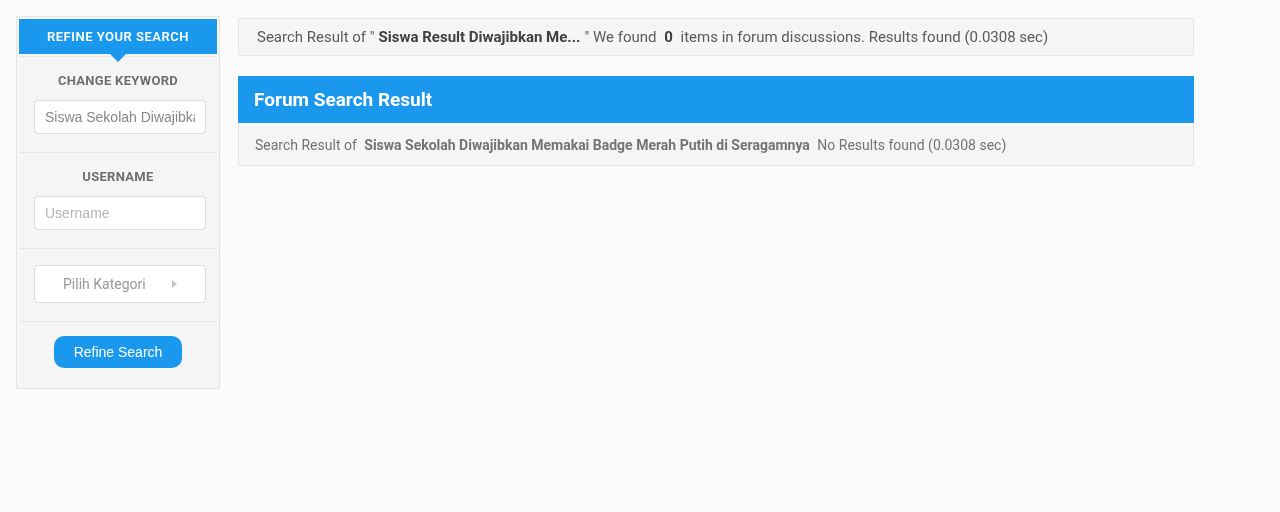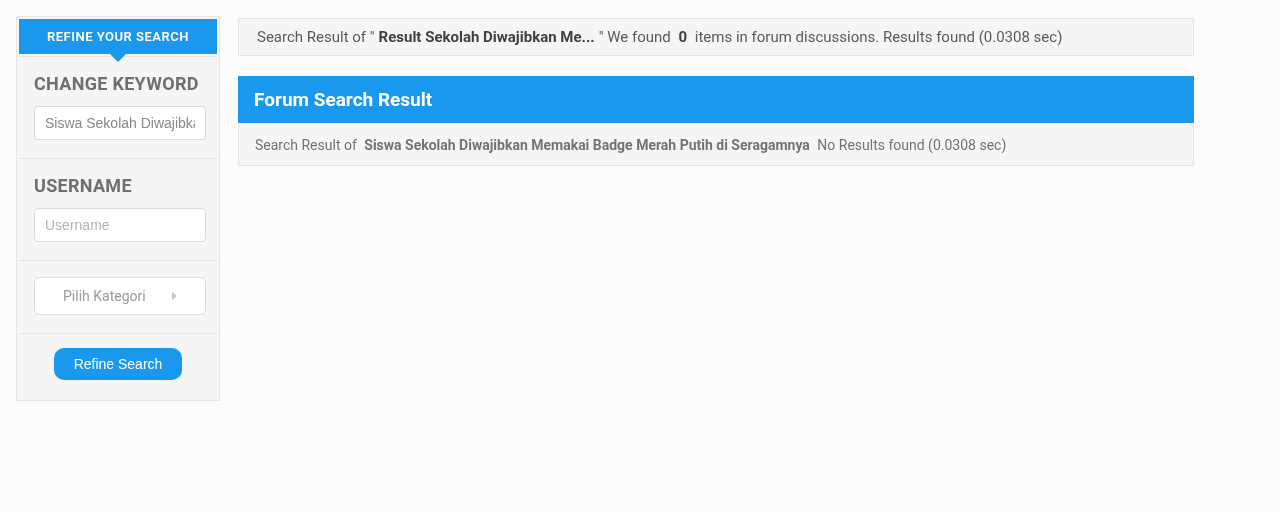--- a/index.html
+++ b/index.html
@@ -40,25 +40,26 @@
     border-left: 8px solid transparent;
     border-right: 8px solid transparent;
     border-top: 8px solid #1998ed;
   }
   .sidebar-section {
     padding: 14px 13px 14px 13px;
     border-top: 1px solid #e5e5e5;
   }
   .sidebar-section:first-of-type { border-top: none; padding-top: 24px; }
   .sidebar-label {
-    font-size: 18px;
+    font-size: 13px;
     font-weight: 700;
     color: #6f6f6f;
     letter-spacing: 0.3px;
     margin-bottom: 10px;
+    text-align: center;
   }
   .text-input {
     width: 100%;
     padding: 8px 10px;
     border: 1px solid #dcdcdc;
     border-radius: 4px;
     font-size: 14px;
     color: #888;
     background: #fff;
     outline: none;
@@ -157,21 +158,21 @@
     </div>
 
 
     <div class="btn-row">
       <button class="btn-refine">Refine Search</button>
     </div>
   </aside>
 
   <main class="main">
     <div class="result-summary">
-      <span>Search Result of "</span><b>Result Sekolah Diwajibkan Me...</b><span>" We found </span><b>0</b><span> items in forum discussions. Results found (0.0308 sec)</span>
+      <span>Search Result of "</span><b>Siswa Result Diwajibkan Me...</b><span>" We found </span><b>0</b><span> items in forum discussions. Results found (0.0308 sec)</span>
     </div>
 
     <div class="forum-header">Forum Search Result</div>
     <div class="forum-body">
       <span>Search Result of </span><b>Siswa Sekolah Diwajibkan Memakai Badge Merah Putih di Seragamnya</b><span> No Results found (0.0308 sec)</span>
     </div>
   </main>
 </div>
 
 </body></html>

